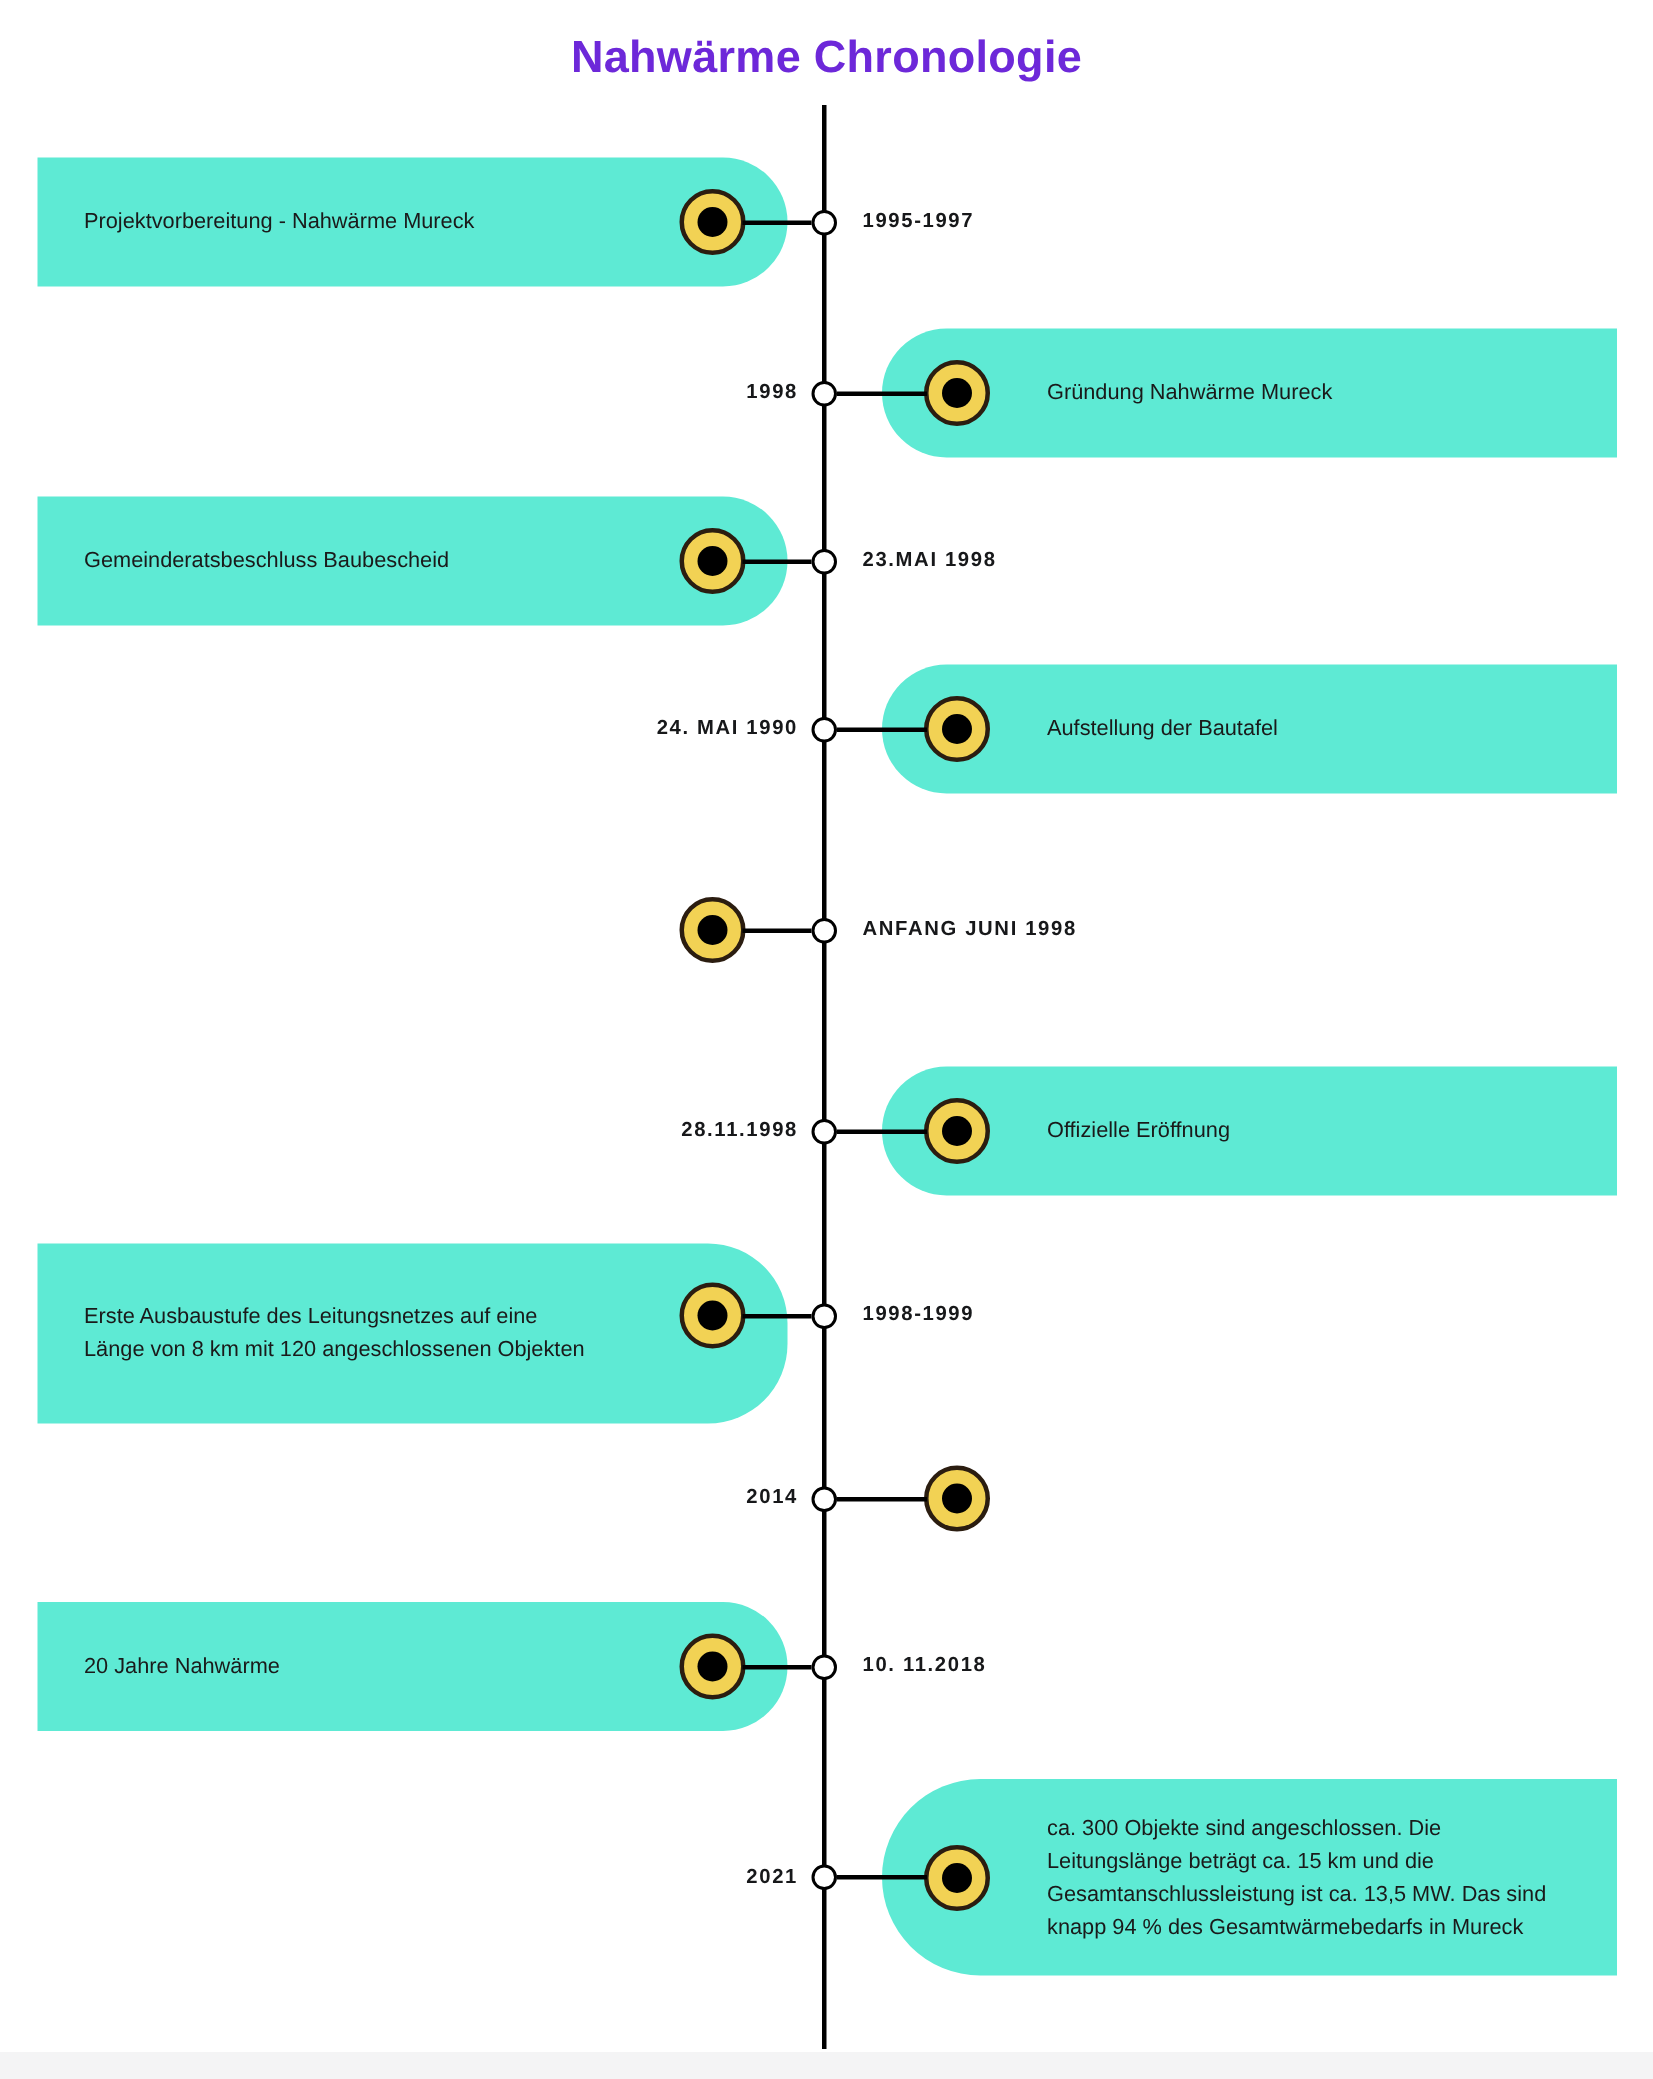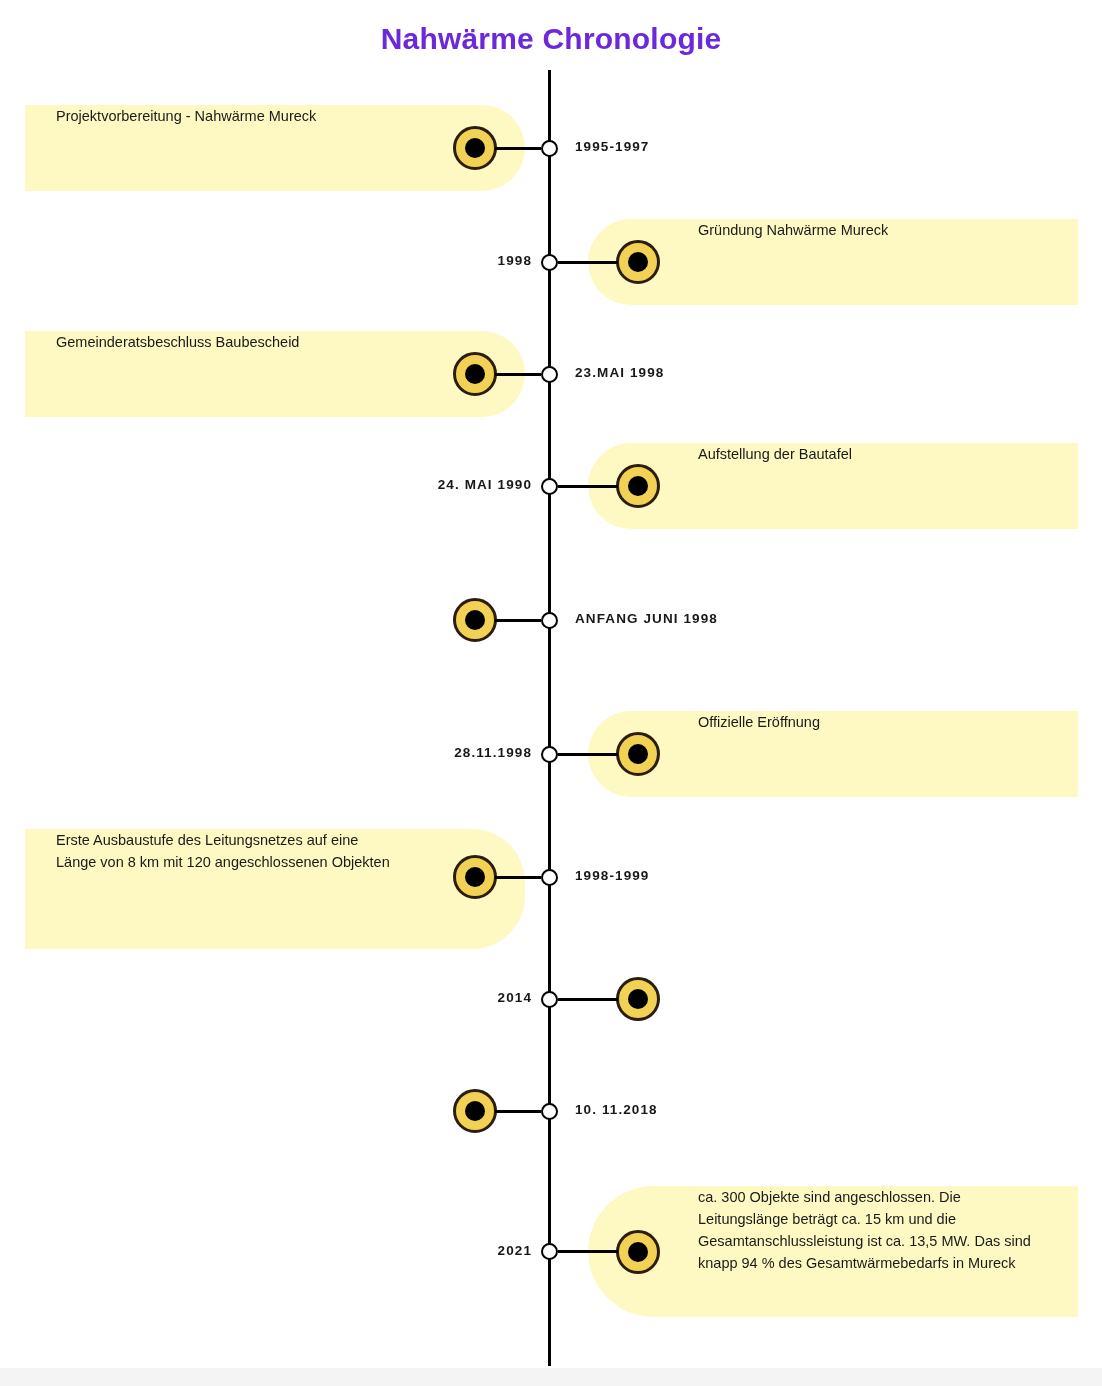--- a/index.html
+++ b/index.html
@@ -54,24 +54,24 @@
 
   .row {
     position: absolute;
     left: 0;
     width: 1102px;
   }
 
   
   .card {
     position: absolute;
-    background: #fef9c3;
+    background: #5eead4;
     box-sizing: border-box;
     display: flex;
-    align-items: flex-start;
+    align-items: center;
   }
   .row.left .card {
     left: 25px;
     right: auto;
   }
   .row.right .card {
     left: 588px;
   }
 
   .card-text {
@@ -241,20 +241,23 @@
       </div>
       <div class="row right" style="top: 956px; height: 86px;">
         <div class="ring" style="top: 21px; left: 616px;">
           <div class="dot"></div>
         </div>
         <div class="connector" style="top: 41.5px; left: 558px; width: 60px;"></div>
         <div class="node" style="top: 34.5px;"></div>
         <div class="date" style="top: 34px;">2014</div>
       </div>
       <div class="row left" style="top: 1068px; height: 86px;">
+        <div class="card" style="top: 0px; height: 86px; width: 500px; border-radius: 0px 43px 43px 0px;">
+          <div class="card-text">20 Jahre Nahwärme</div>
+        </div>
         <div class="ring" style="top: 21px; left: 453px;">
           <div class="dot"></div>
         </div>
         <div class="connector" style="top: 41.5px; left: 495px; width: 46px;"></div>
         <div class="node" style="top: 34.5px;"></div>
         <div class="date" style="top: 34px;">10. 11.2018</div>
       </div>
       <div class="row right" style="top: 1186px; height: 131px;">
         <div class="card" style="top: 0px; height: 131px; width: 490px; border-radius: 65.5px 0px 0px 65.5px;">
           <div class="card-text">ca. 300 Objekte sind angeschlossen. Die

